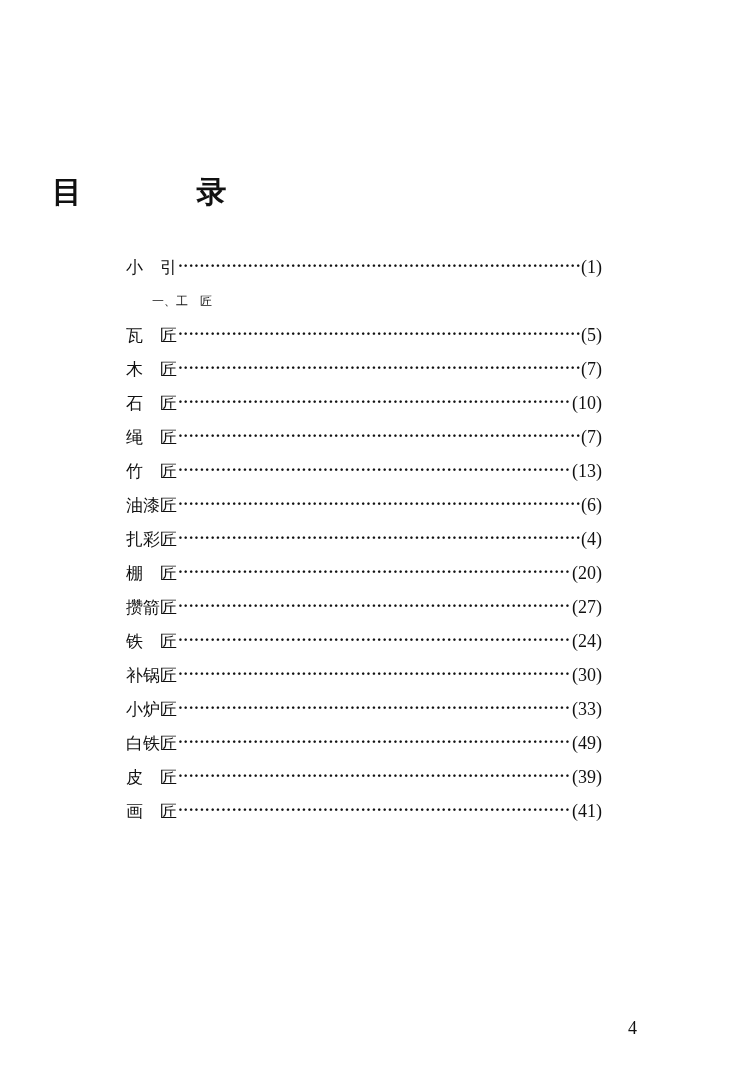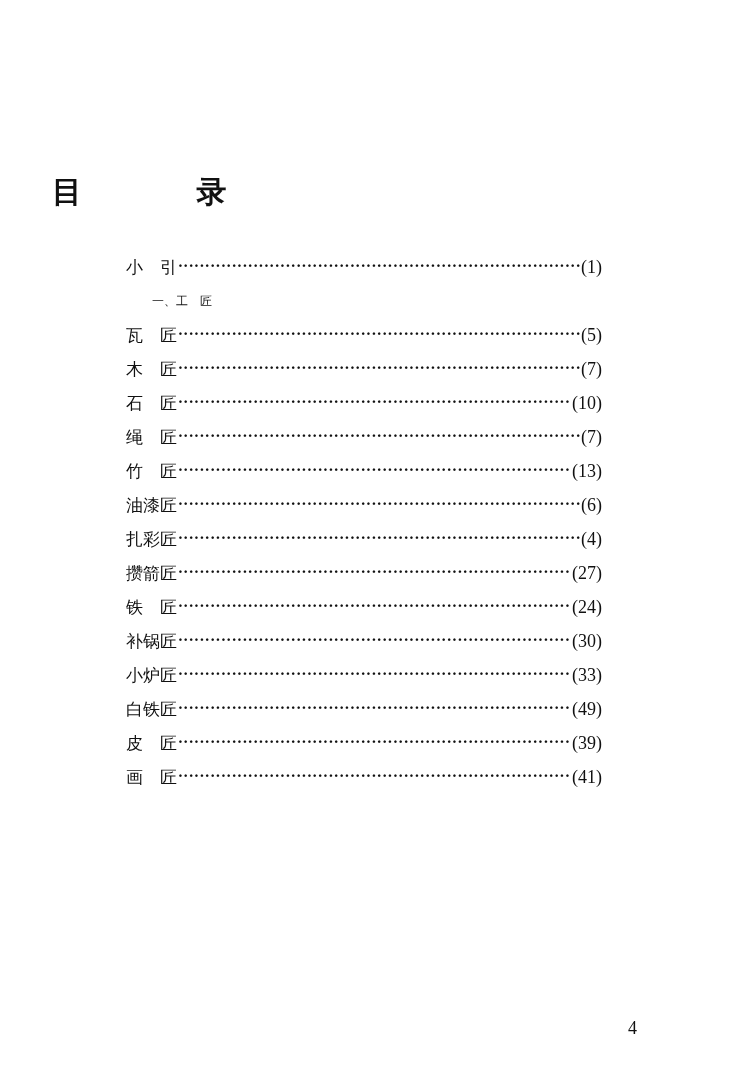--- a/index.html
+++ b/index.html
@@ -127,20 +127,25 @@
     <span class="toc-label">油漆匠</span>
     <span class="toc-dots"></span>
     <span class="toc-page">(6)</span>
   </div>
   <div class="toc-row">
     <span class="toc-label">扎彩匠</span>
     <span class="toc-dots"></span>
     <span class="toc-page">(4)</span>
   </div>
   <div class="toc-row">
+    <span class="toc-label">棚　匠</span>
+    <span class="toc-dots"></span>
+    <span class="toc-page">(20)</span>
+  </div>
+  <div class="toc-row">
     <span class="toc-label">攒箭匠</span>
     <span class="toc-dots"></span>
     <span class="toc-page">(27)</span>
   </div>
   <div class="toc-row">
     <span class="toc-label">铁　匠</span>
     <span class="toc-dots"></span>
     <span class="toc-page">(24)</span>
   </div>
   <div class="toc-row">

